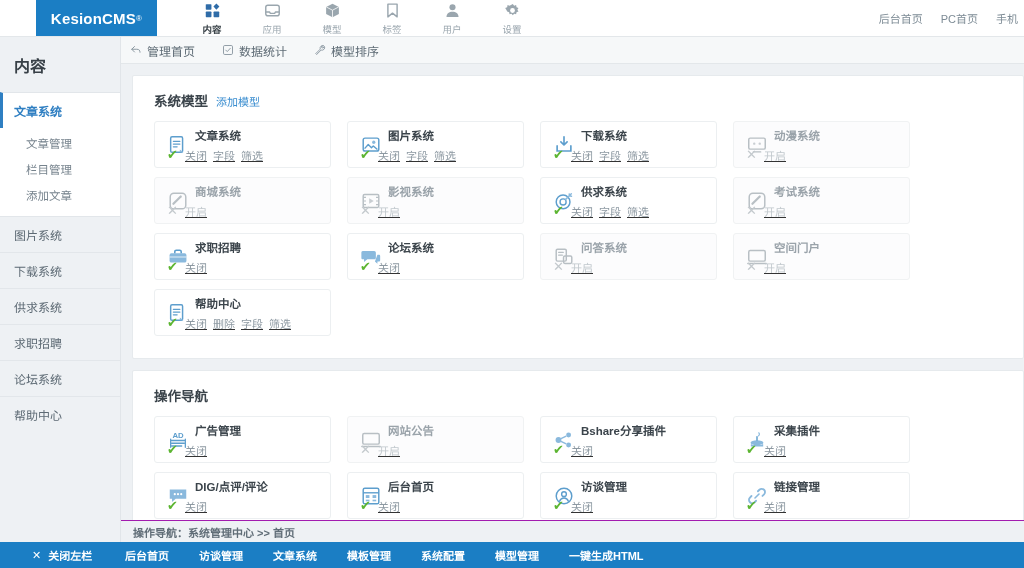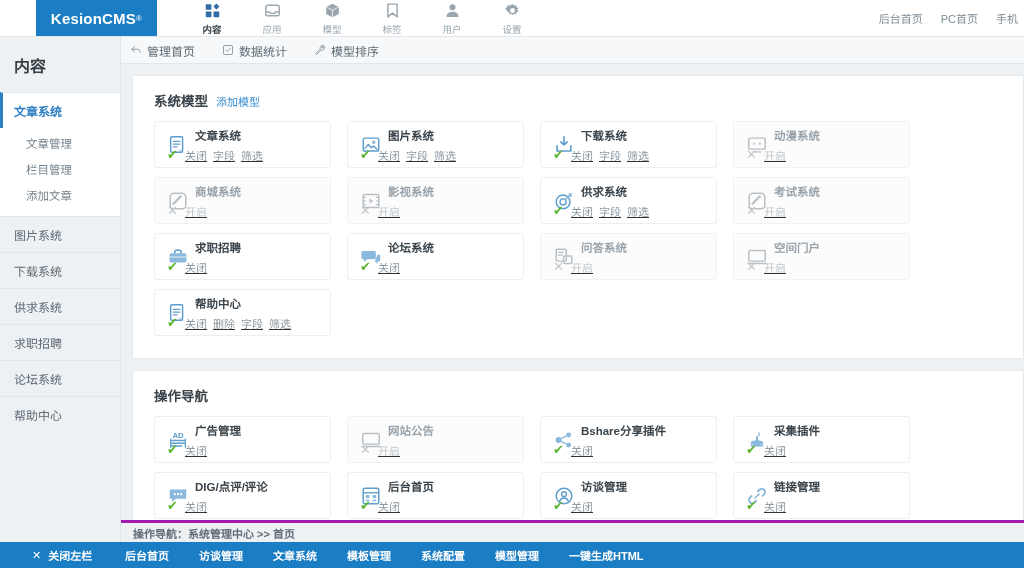--- a/index.html
+++ b/index.html
@@ -117,21 +117,21 @@
   .st-mark { width: 13px; margin-left: -28px; font-size: 13px; line-height: 1; }
   .st-mark.on { color: #5cb531; }
   .st-mark.off { color: #c3c9cd; }
   .card-actions { display: flex; gap: 6px; text-decoration: underline; }
   .card-actions span { font-size: 11px; color: #8d99a2; white-space: nowrap; }
   .card.off .card-actions span { color: #c1c8cd; }
 
   
   .footer-nav {
     position: absolute; left: 0; right: 0; bottom: 26px; height: 22px;
-    background: #eef1f4; border-top: 3px solid #a21caf;
+    background: #eef1f4; border-top: 1px solid #a21caf;
     display: flex; align-items: center; padding-left: 12px;
     font-size: 11px; color: #606d77; font-weight: bold;
   }
   .taskbar {
     position: absolute; left: 0; right: 0; bottom: 0; height: 26px;
     background: #1b7ec4; display: flex; align-items: center;
     color: #fff; font-size: 11px; font-weight: bold;
   }
   .tb-close {
     display: flex; align-items: center; gap: 7px;

